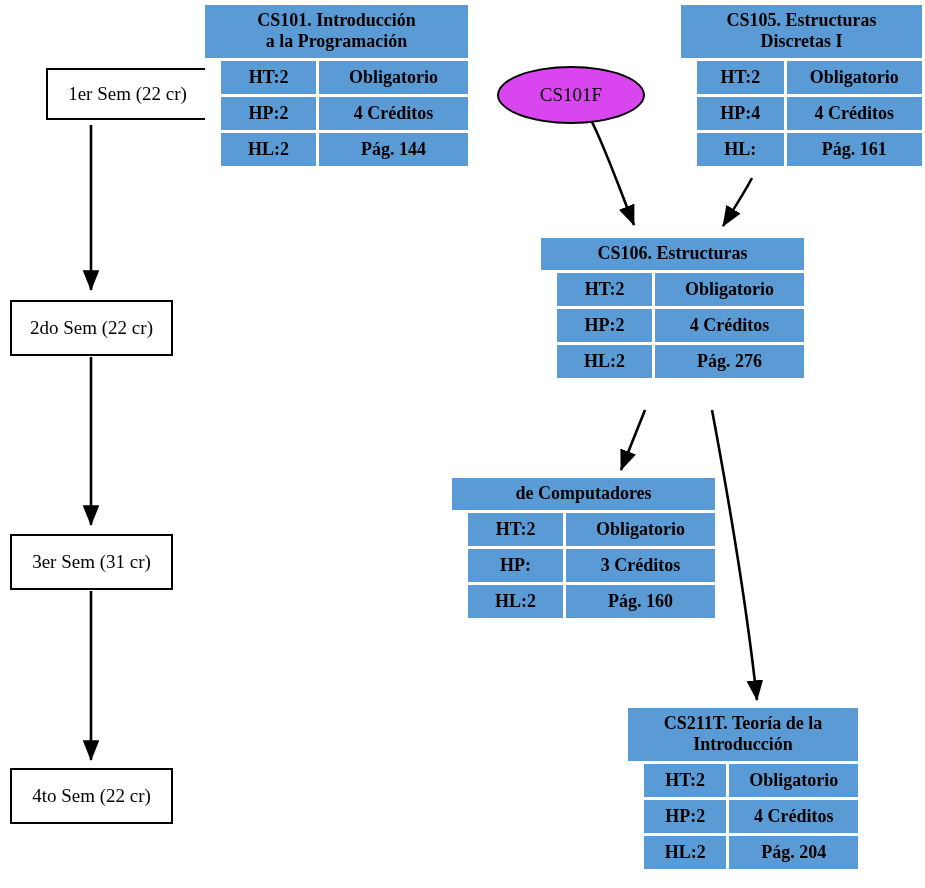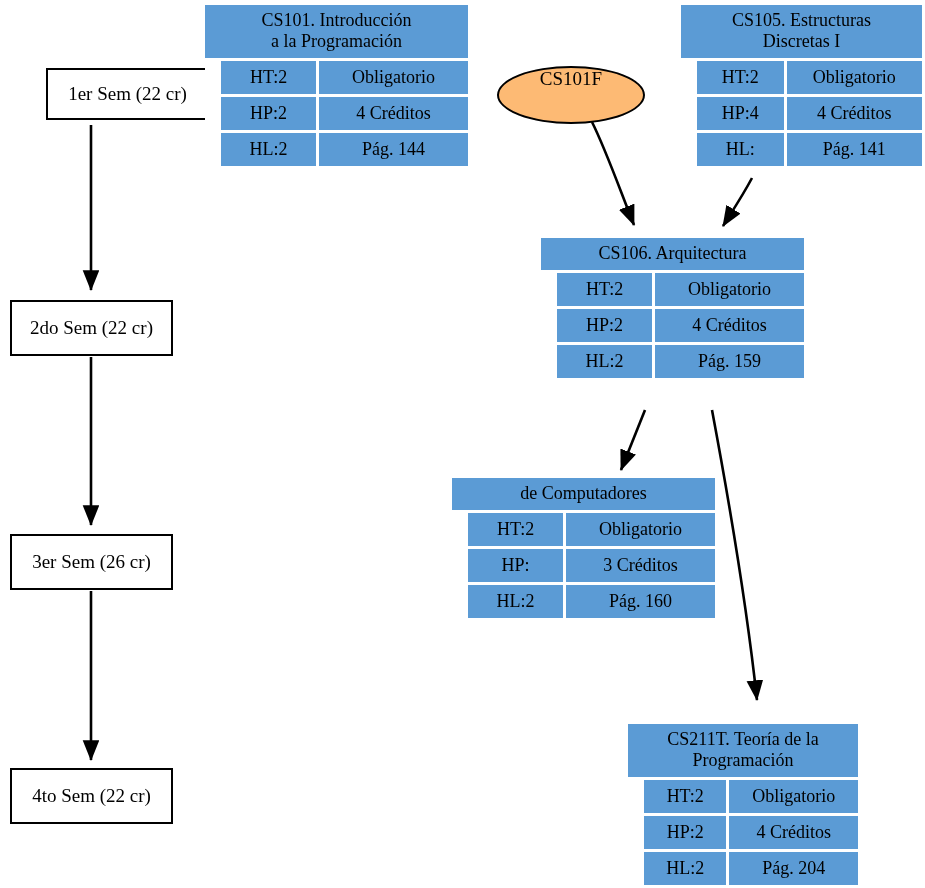--- a/index.html
+++ b/index.html
@@ -46,20 +46,21 @@
     font-size: 19px;
     line-height: 1.1;
     white-space: nowrap;
   }
 
   
   .course-node {
     position: absolute;
     box-sizing: border-box;
     background: #ffffff;
+    font-weight: bold;
   }
   .course-header {
     background: #5b9bd5;
     text-align: center;
     font-size: 18px;
     line-height: 1.18;
     padding: 5px 4px 6px 4px;
     box-sizing: border-box;
   }
   .course-row {
@@ -87,22 +88,23 @@
     margin-left: 3px;
     text-align: center;
   }
 
   
   .ellipse-node {
     position: absolute;
     box-sizing: border-box;
     border: 2px solid #000000;
     border-radius: 50%;
-    background: #fdba74;
+    background: #d946ef;
     display: flex;
+    align-items: center;
     justify-content: center;
   }
   .ellipse-label {
     font-size: 19px;
     white-space: nowrap;
   }
 </style>
 </head>
 <body>
 
@@ -144,21 +146,21 @@
 
   <div class="sem-node" style="left:10px; top:68px; width:163px; height:52px;margin-left:36px;">
     <span class="sem-label">1er Sem (22 cr)</span>
   </div>
 
   <div class="sem-node" style="left:10px; top:300px; width:163px; height:56px;">
     <span class="sem-label">2do Sem (22 cr)</span>
   </div>
 
   <div class="sem-node" style="left:10px; top:534px; width:163px; height:56px;">
-    <span class="sem-label">3er Sem (26 cr)</span>
+    <span class="sem-label">3er Sem (31 cr)</span>
   </div>
 
   <div class="sem-node" style="left:10px; top:768px; width:163px; height:56px;align-items:center;">
     <span class="sem-label">4to Sem (22 cr)</span>
   </div>
 
   <div class="ellipse-node" style="left:497px; top:66px; width:148px; height:58px;">
     <span class="ellipse-label">CS101F</span>
   </div>
 
@@ -189,39 +191,39 @@
     <div class="course-row">
       <div class="cell cell-left">HT:2</div>
       <div class="cell cell-right">Obligatorio</div>
     </div>
     <div class="course-row">
       <div class="cell cell-left">HP:4</div>
       <div class="cell cell-right">4 Créditos</div>
     </div>
     <div class="course-row">
       <div class="cell cell-left">HL:</div>
-      <div class="cell cell-right">Pág. 141</div>
+      <div class="cell cell-right">Pág. 161</div>
     </div>
   </div>
 
   <div class="course-node" style="left:541px; top:238px; width:263px;">
     <div class="course-header">
-      <div>CS106. Arquitectura</div>
+      <div>CS106. Estructuras</div>
     </div>
     <div class="course-row">
       <div class="cell cell-left">HT:2</div>
       <div class="cell cell-right">Obligatorio</div>
     </div>
     <div class="course-row">
       <div class="cell cell-left">HP:2</div>
       <div class="cell cell-right">4 Créditos</div>
     </div>
     <div class="course-row">
       <div class="cell cell-left">HL:2</div>
-      <div class="cell cell-right">Pág. 159</div>
+      <div class="cell cell-right">Pág. 276</div>
     </div>
   </div>
 
   <div class="course-node" style="left:452px; top:478px; width:263px;">
     <div class="course-header">
       <div>de Computadores</div>
     </div>
     <div class="course-row">
       <div class="cell cell-left">HT:2</div>
       <div class="cell cell-right">Obligatorio</div>
@@ -229,24 +231,24 @@
     <div class="course-row">
       <div class="cell cell-left">HP:</div>
       <div class="cell cell-right">3 Créditos</div>
     </div>
     <div class="course-row">
       <div class="cell cell-left">HL:2</div>
       <div class="cell cell-right">Pág. 160</div>
     </div>
   </div>
 
-  <div class="course-node" style="left:628px; top:724px; width:230px;">
+  <div class="course-node" style="left:628px; top:708px; width:230px;">
     <div class="course-header">
       <div>CS211T. Teoría de la</div>
-      <div>Programación</div>
+      <div>Introducción</div>
     </div>
     <div class="course-row">
       <div class="cell cell-left">HT:2</div>
       <div class="cell cell-right">Obligatorio</div>
     </div>
     <div class="course-row">
       <div class="cell cell-left">HP:2</div>
       <div class="cell cell-right">4 Créditos</div>
     </div>
     <div class="course-row">

